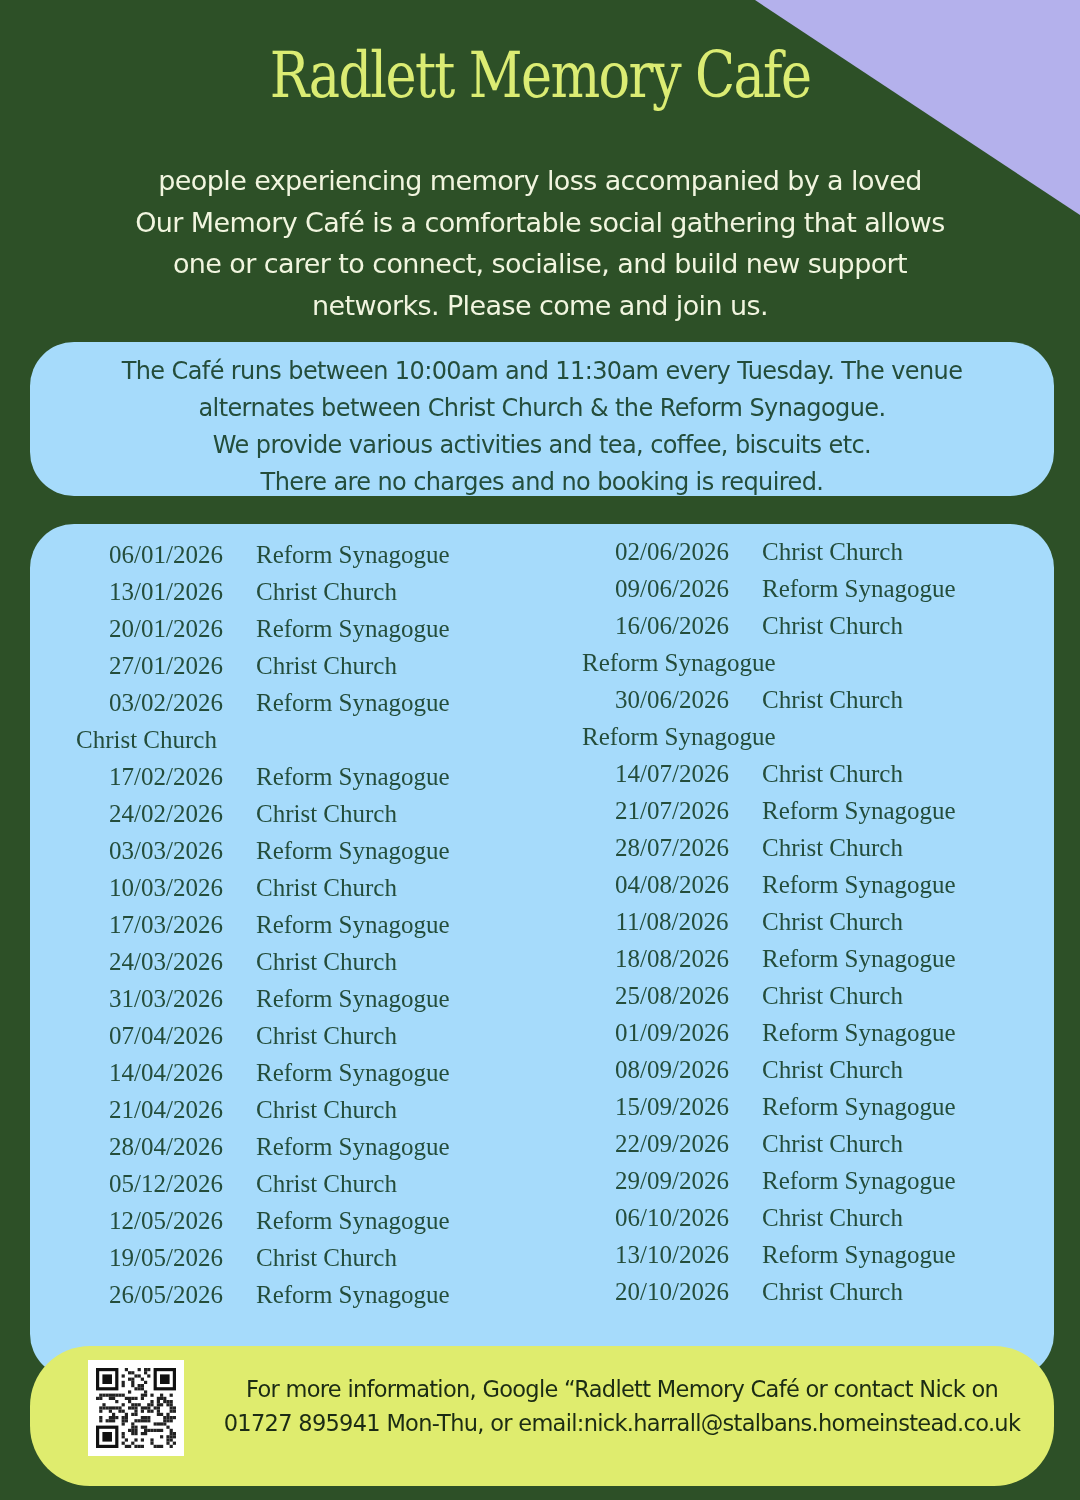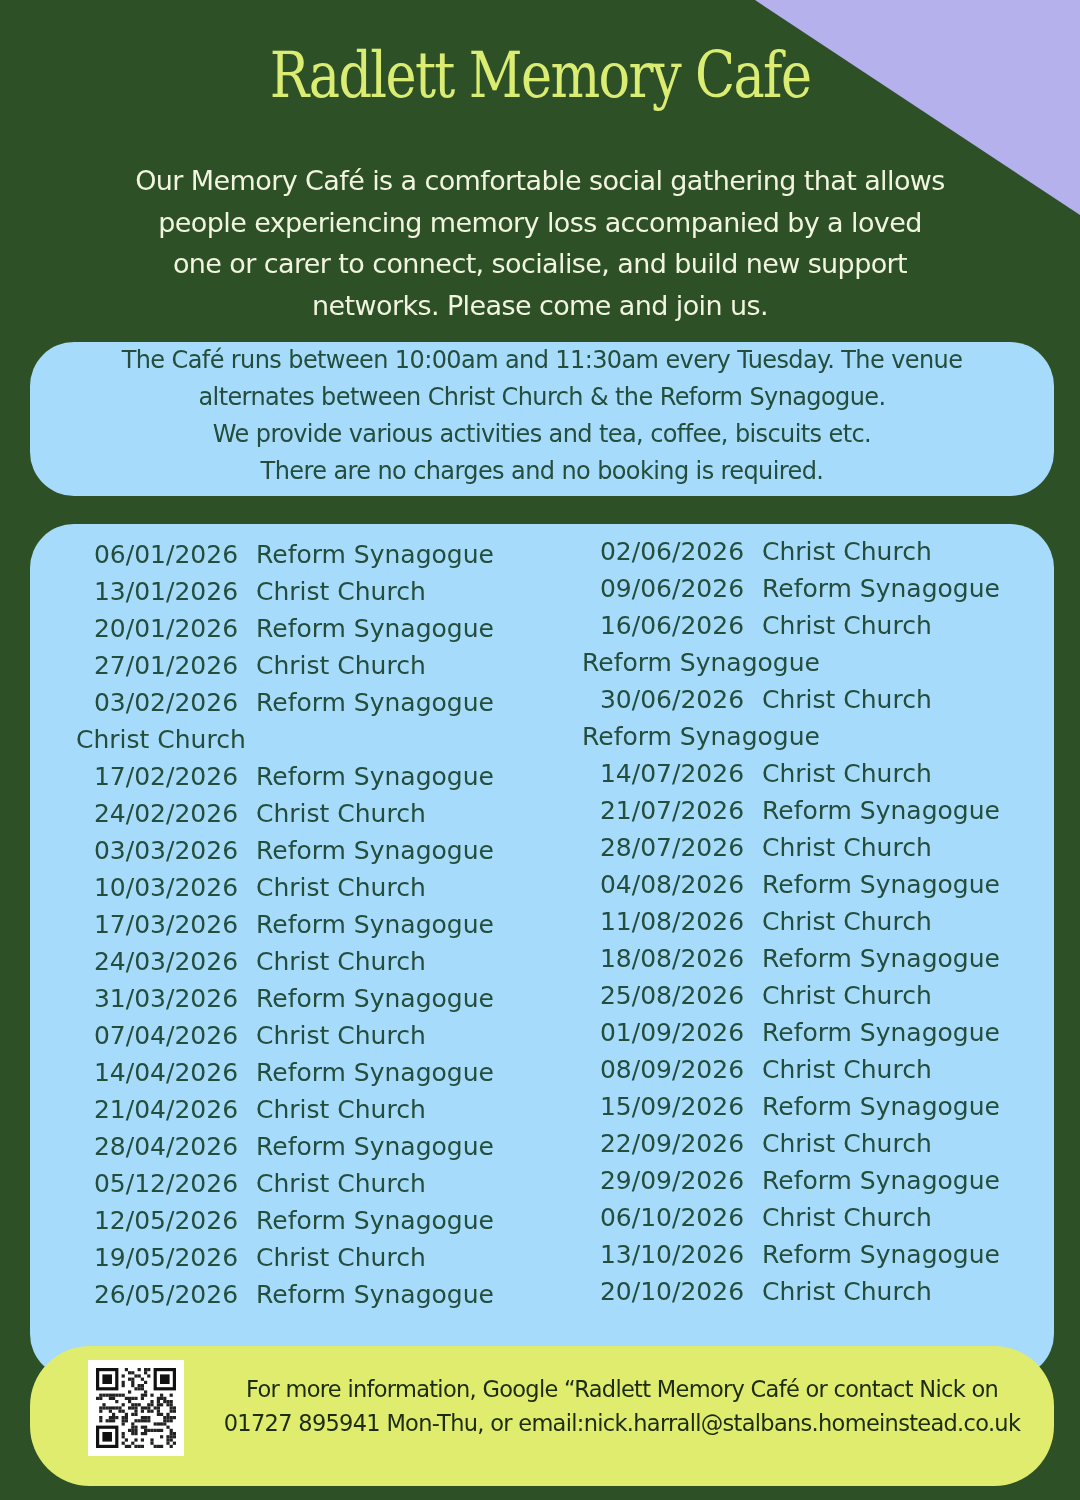--- a/index.html
+++ b/index.html
@@ -27,30 +27,31 @@
       text-align: center;
       color: #f1f5df;
       font-size: 27px; line-height: 41.5px;
       letter-spacing: -0.6px;
     }
     .info-box {
       position: absolute; top: 342px; left: 30px; width: 1024px; height: 154px;
       background: #a6dbfb;
       border-radius: 44px;
       box-sizing: border-box;
-      padding-top: 0;
+      padding-top: 11px;
       text-align: center;
       color: #244d3b;
       font-size: 24px; line-height: 37px;
       letter-spacing: -0.6px;
     }
     .schedule-box {
       position: absolute; top: 524px; left: 30px; width: 1024px; height: 854px;
       background: #a6dbfb;
       border-radius: 44px;
+      font-family: Liberation Serif, serif;
     }
     .col {
       position: absolute; top: 12px;
       color: #244d3b;
       font-size: 25px;
     }
     .col-left { left: 46px; }
     .col-right { left: 552px; top: 9px; }
     .row {
       display: flex; height: 37px; line-height: 37px; white-space: nowrap;
@@ -79,22 +80,22 @@
 </head>
 <body>
 
 <svg class="corner-triangle" viewBox="0 0 1080 1500" width="1080" height="1500">
   <polygon points="755,0 1080,0 1080,215" fill="#b4b1ec"></polygon>
 </svg>
 
 <div class="title">Radlett Memory Cafe</div>
 
 <div class="intro">
+  <div>people experiencing memory loss accompanied by a loved</div>
   <div>Our Memory Café is a comfortable social gathering that allows</div>
-  <div>people experiencing memory loss accompanied by a loved</div>
   <div>one or carer to connect, socialise, and build new support</div>
   <div>networks. Please come and join us.</div>
 </div>
 
 <div class="info-box">
   <div>The Café runs between 10:00am and 11:30am every Tuesday. The venue</div>
   <div>alternates between Christ Church &amp; the Reform Synagogue.</div>
   <div>We provide various activities and tea, coffee, biscuits etc.</div>
   <div>There are no charges and no booking is required.</div>
 </div>

